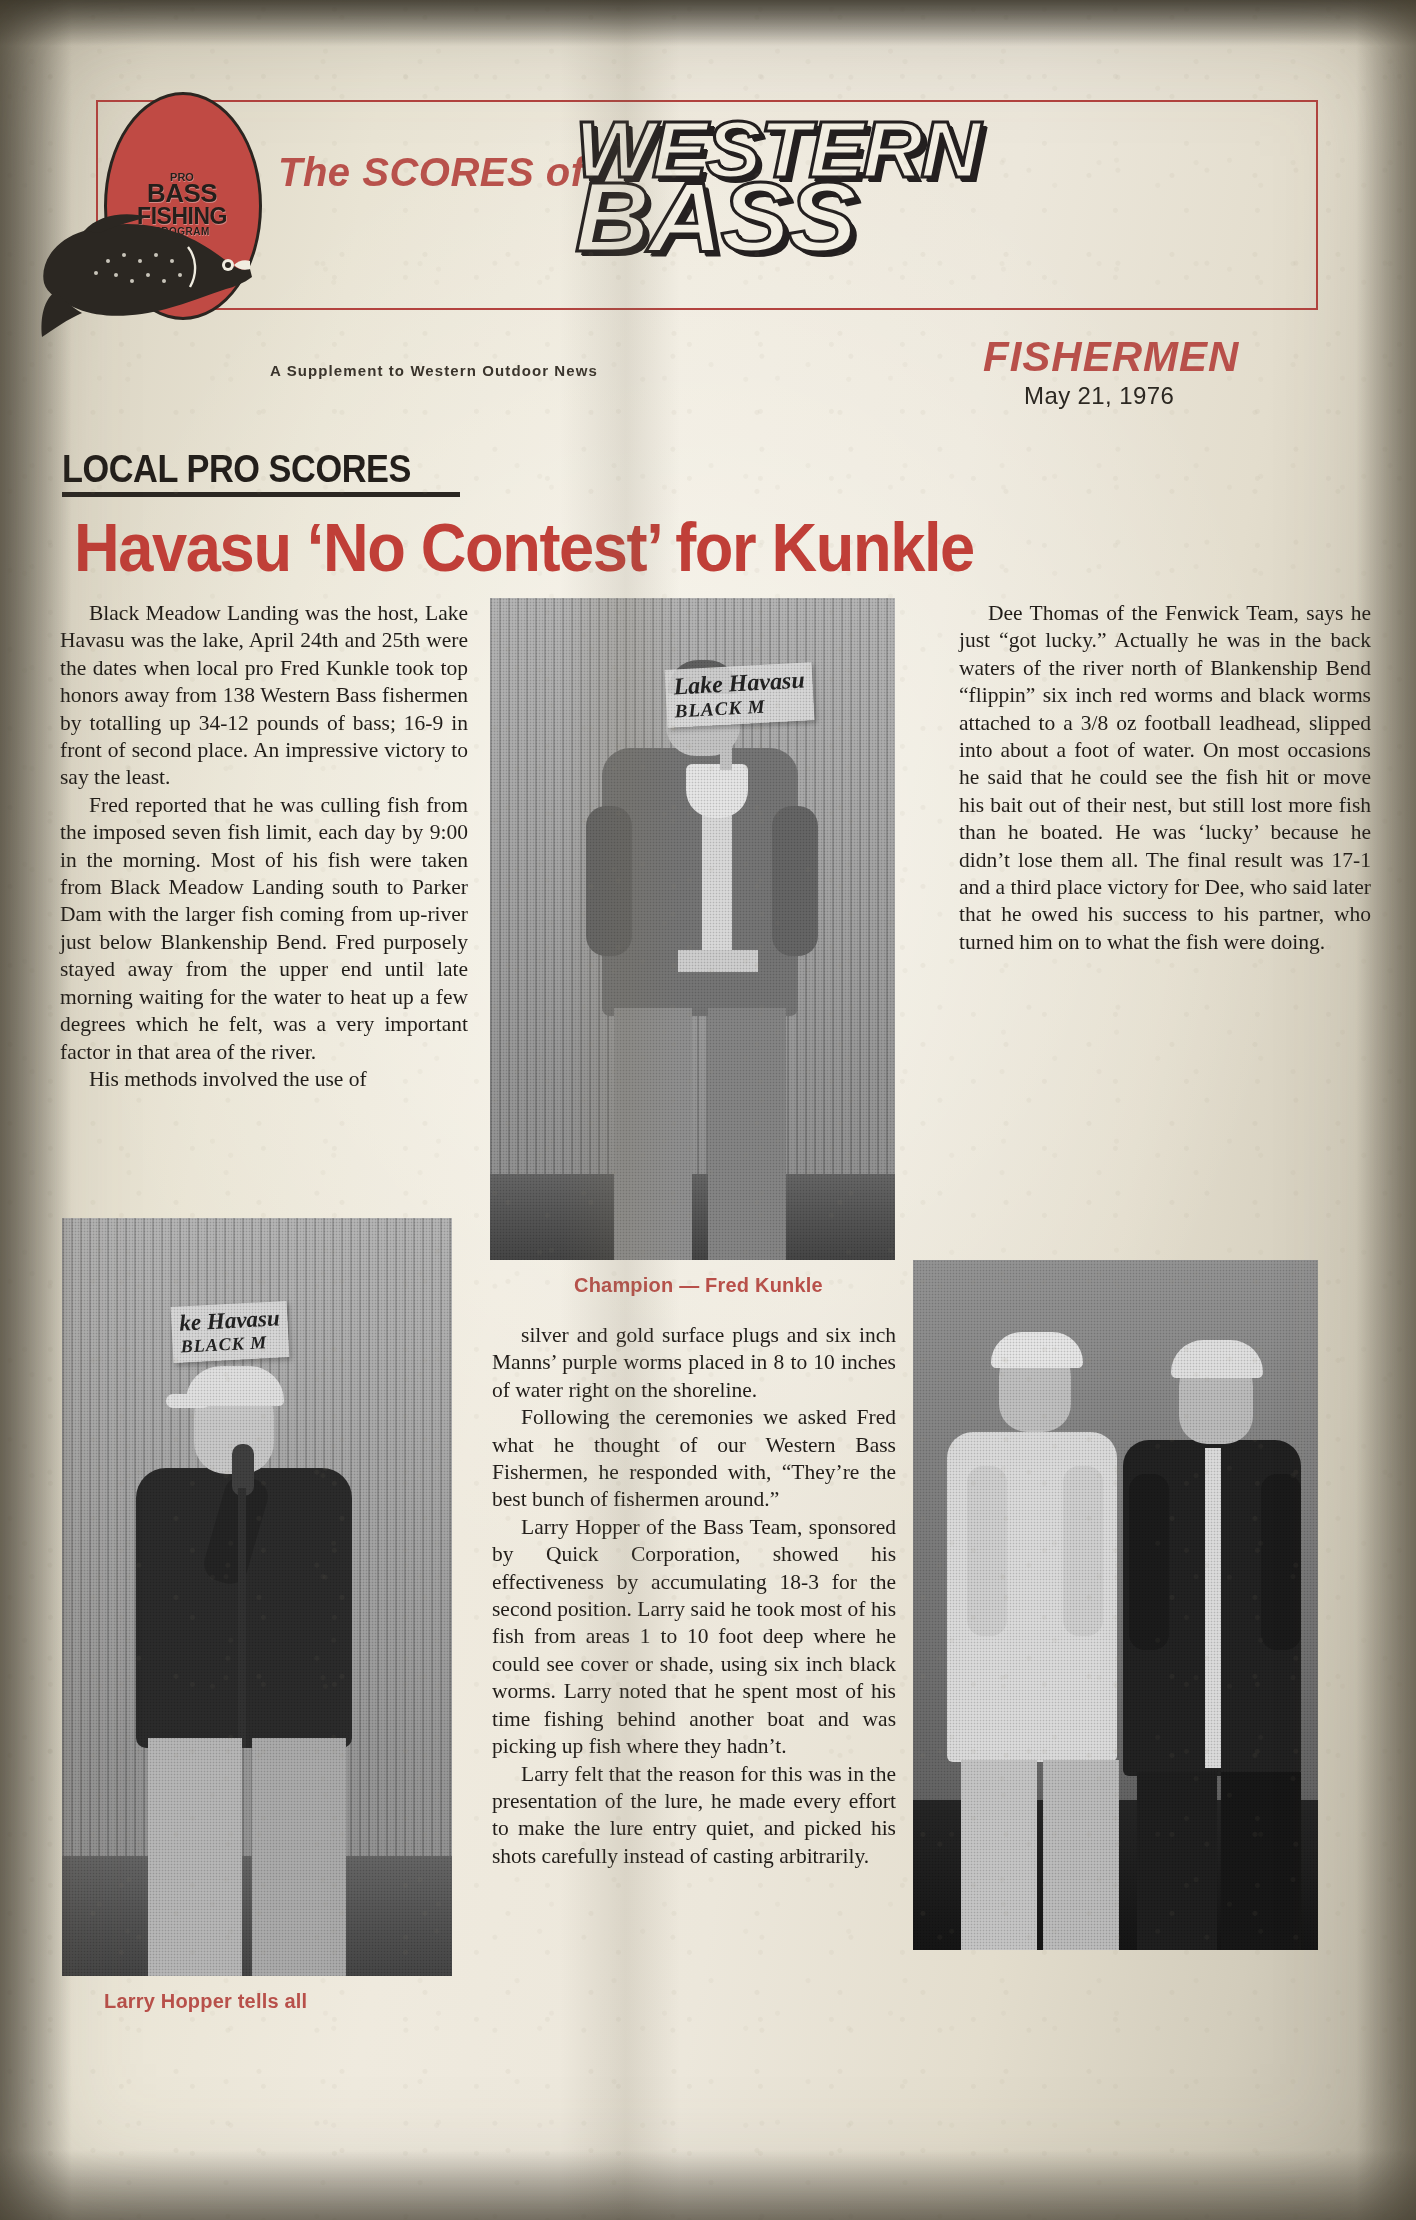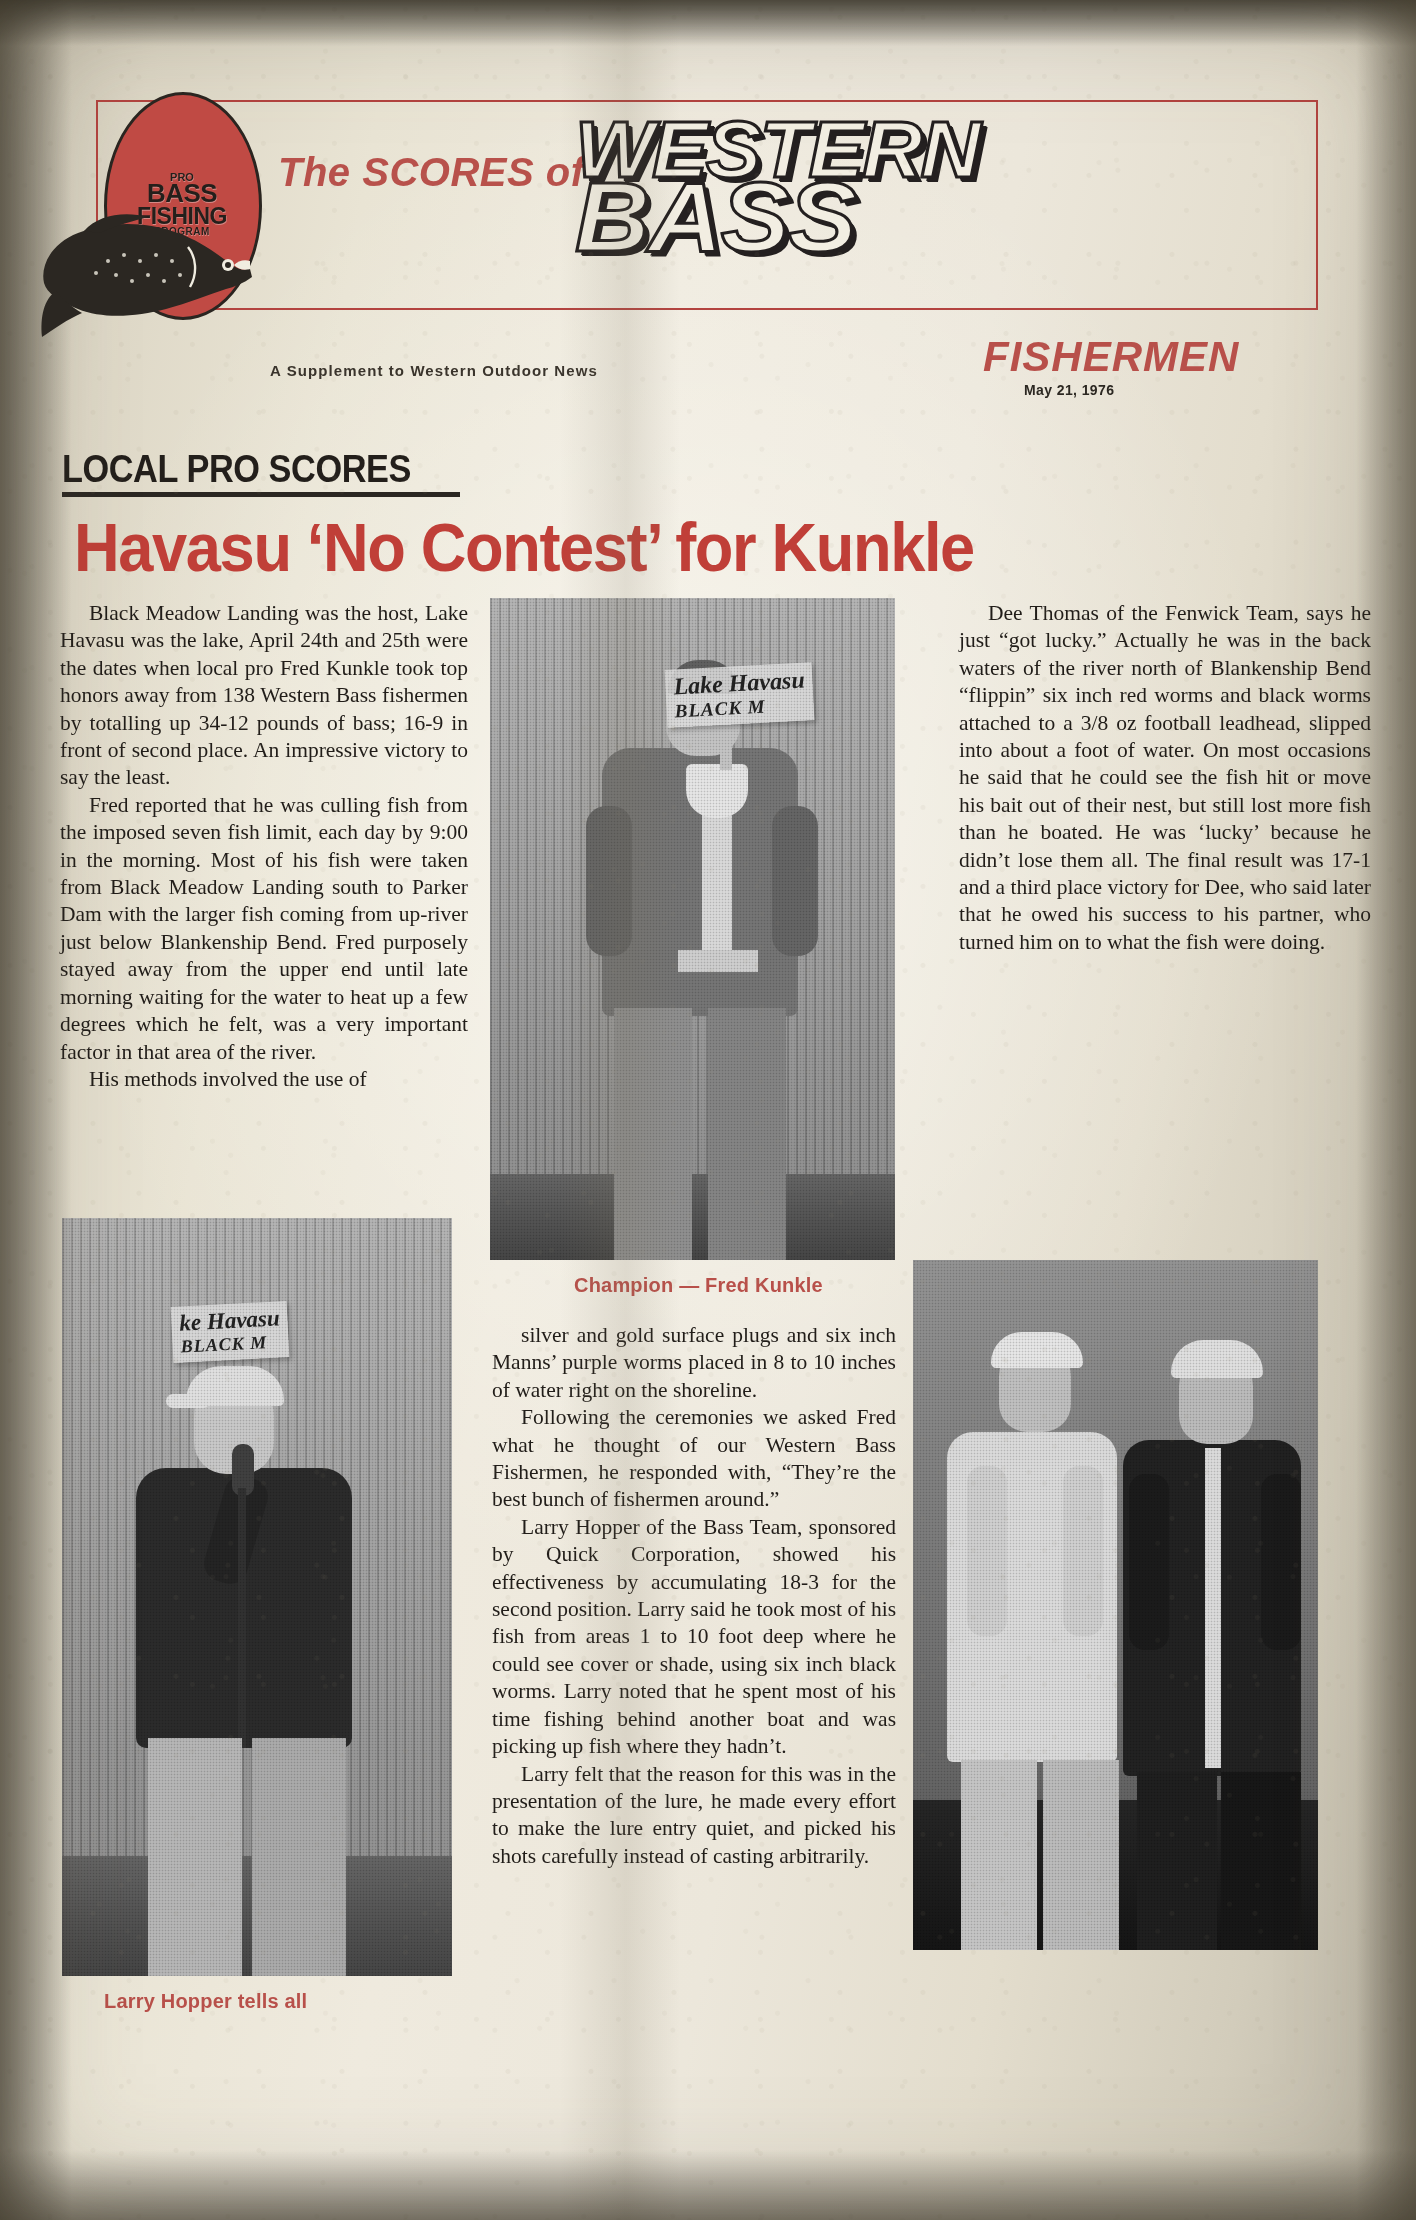--- a/index.html
+++ b/index.html
@@ -163,22 +163,22 @@
     font-weight: bold;
     font-style: italic;
     font-size: 42px;
     color: #b8504a;
     letter-spacing: 1px;
   }
   .issue-date {
     position: absolute;
     left: 1024px; top: 382px;
     font-family: "Liberation Sans", sans-serif;
-    font-weight: bold;
-    font-size: 14px;
+    font-weight: normal;
+    font-size: 24px;
     color: #2c2822;
     letter-spacing: 0.4px;
   }
 
   
   .kicker {
     position: absolute;
     left: 62px; top: 447px;
     font-family: "Liberation Sans", sans-serif;
     font-weight: bold;

